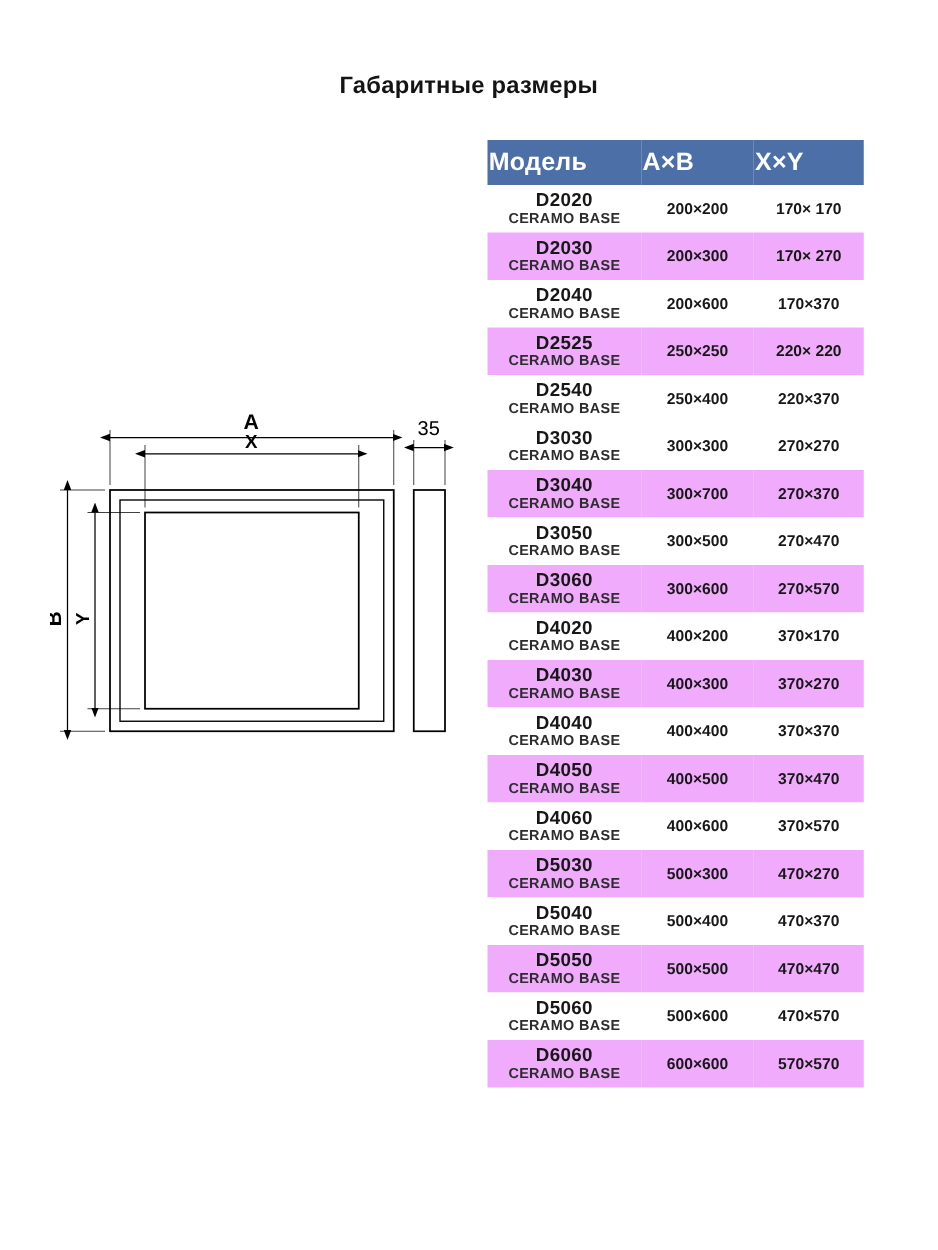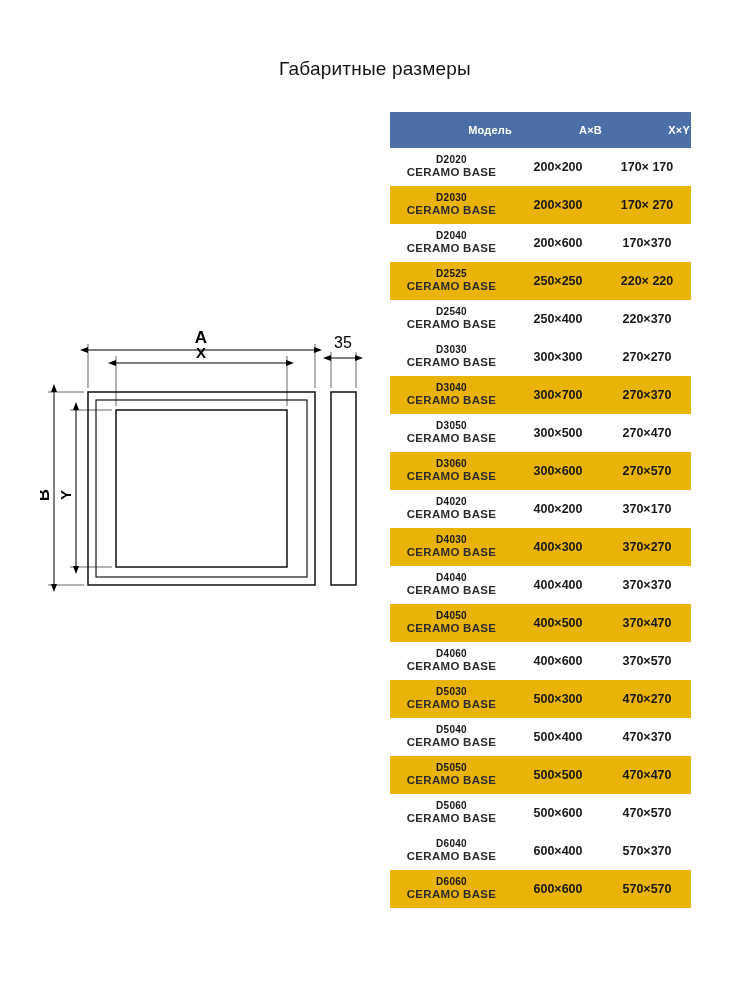--- a/index.html
+++ b/index.html
@@ -15,73 +15,73 @@
     color: #1a1a1a;
     overflow: hidden;
   }
   .page-title {
     position: absolute;
     top: 58px;
     left: 0;
     width: 750px;
     text-align: center;
     font-size: 19px;
-    font-weight: normal;
+    font-weight: bold;
     color: #141414;
     letter-spacing: 0.2px;
   }
 
   
   .dim-table {
     position: absolute;
     left: 390px;
     top: 112px;
     width: 295px;
     border-collapse: collapse;
     table-layout: fixed;
   }
   .dim-table th {
     background: #4b6fa6;
     color: #ffffff;
-    font-size: 11px;
+    font-size: 20px;
     font-weight: bold;
     height: 34px;
-    text-align: right;
+    text-align: left;
     vertical-align: middle;
     letter-spacing: 0.2px;
   }
   .dim-table th.c-model { width: 121px; }
   .dim-table th.c-ab    { width: 88px; }
   .dim-table th.c-xy    { width: 86px; }
 
   .dim-table td {
     height: 36px;
     vertical-align: middle;
     text-align: center;
     font-size: 12.5px;
     font-weight: bold;
     color: #171717;
   }
   .dim-table tr.alt td {
-    background: #eab308;
+    background: #f0abfc;
     margin-top: 26px;
   }
   .dim-table tr.plain td {
     background: #ffffff;
   }
   .model-cell {
     font-weight: normal;
     line-height: 1.08;
     color: #2a2a2a;
     font-size: 11.5px;
     letter-spacing: 0.3px;
   }
   .model-cell .m-code {
     display: block;
-    font-size: 10px;
+    font-size: 15px;
   }
   .model-cell .m-sub {
     display: block;
     font-size: 11.5px;
     
     color: #2c2c2c;
     text-align: center;
   }
   .val-cell { font-size: 13px; }
 
@@ -245,28 +245,20 @@
       <td class="val-cell">500×500</td>
       <td class="val-cell">470×470</td>
     </tr>
     <tr class="plain">
       <td class="model-cell">
         <span class="m-code">D5060</span>
         <span class="m-sub">CERAMO BASE</span>
       </td>
       <td class="val-cell">500×600</td>
       <td class="val-cell">470×570</td>
-    </tr>
-    <tr class="plain">
-      <td class="model-cell">
-        <span class="m-code">D6040</span>
-        <span class="m-sub">CERAMO BASE</span>
-      </td>
-      <td class="val-cell">600×400</td>
-      <td class="val-cell">570×370</td>
     </tr>
     <tr class="alt">
       <td class="model-cell">
         <span class="m-code">D6060</span>
         <span class="m-sub">CERAMO BASE</span>
       </td>
       <td class="val-cell">600×600</td>
       <td class="val-cell">570×570</td>
     </tr>
   </tbody>

